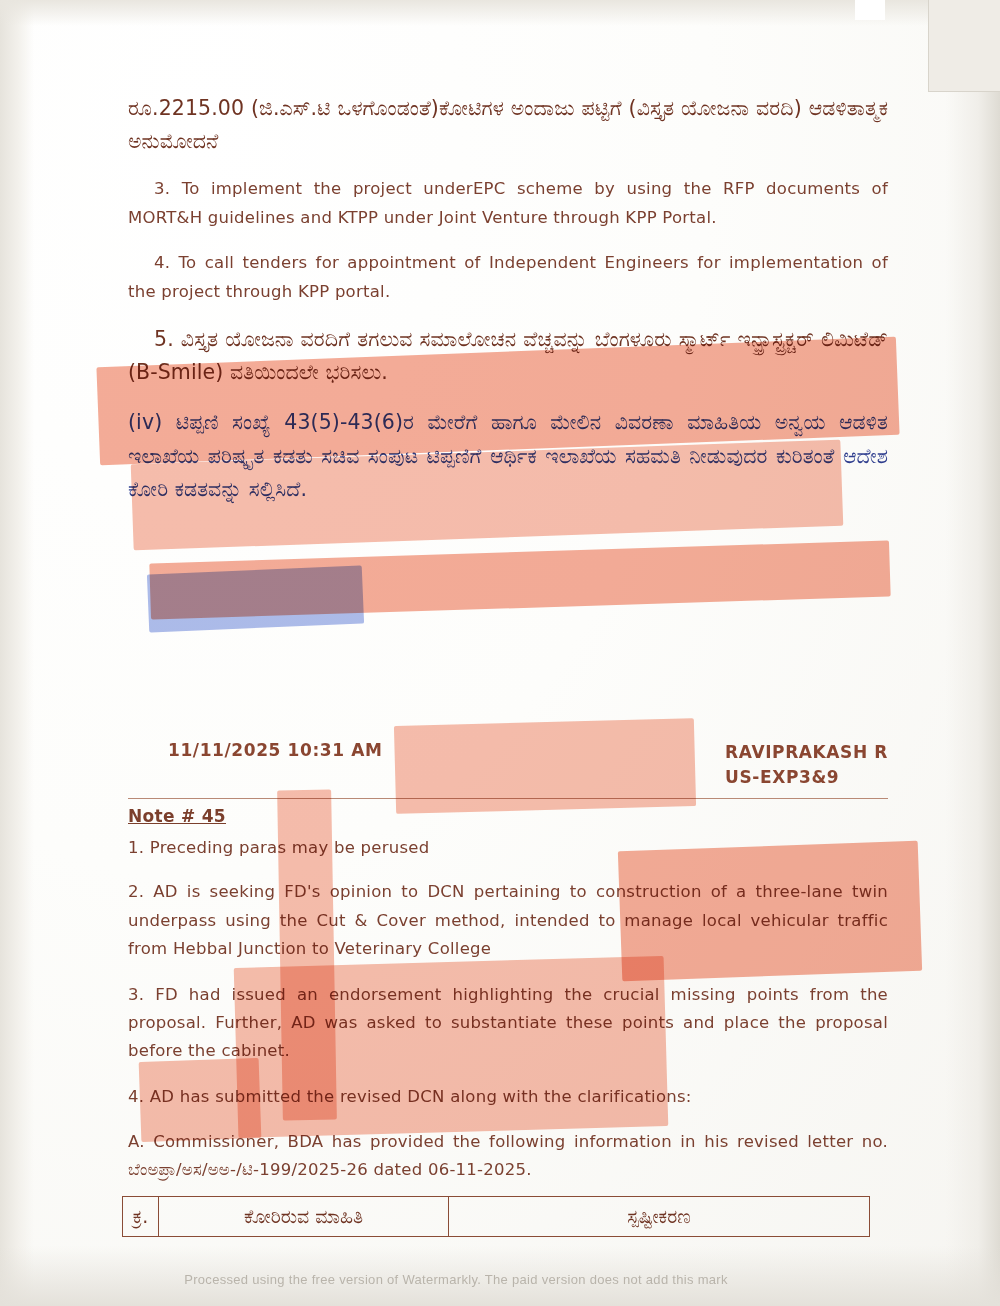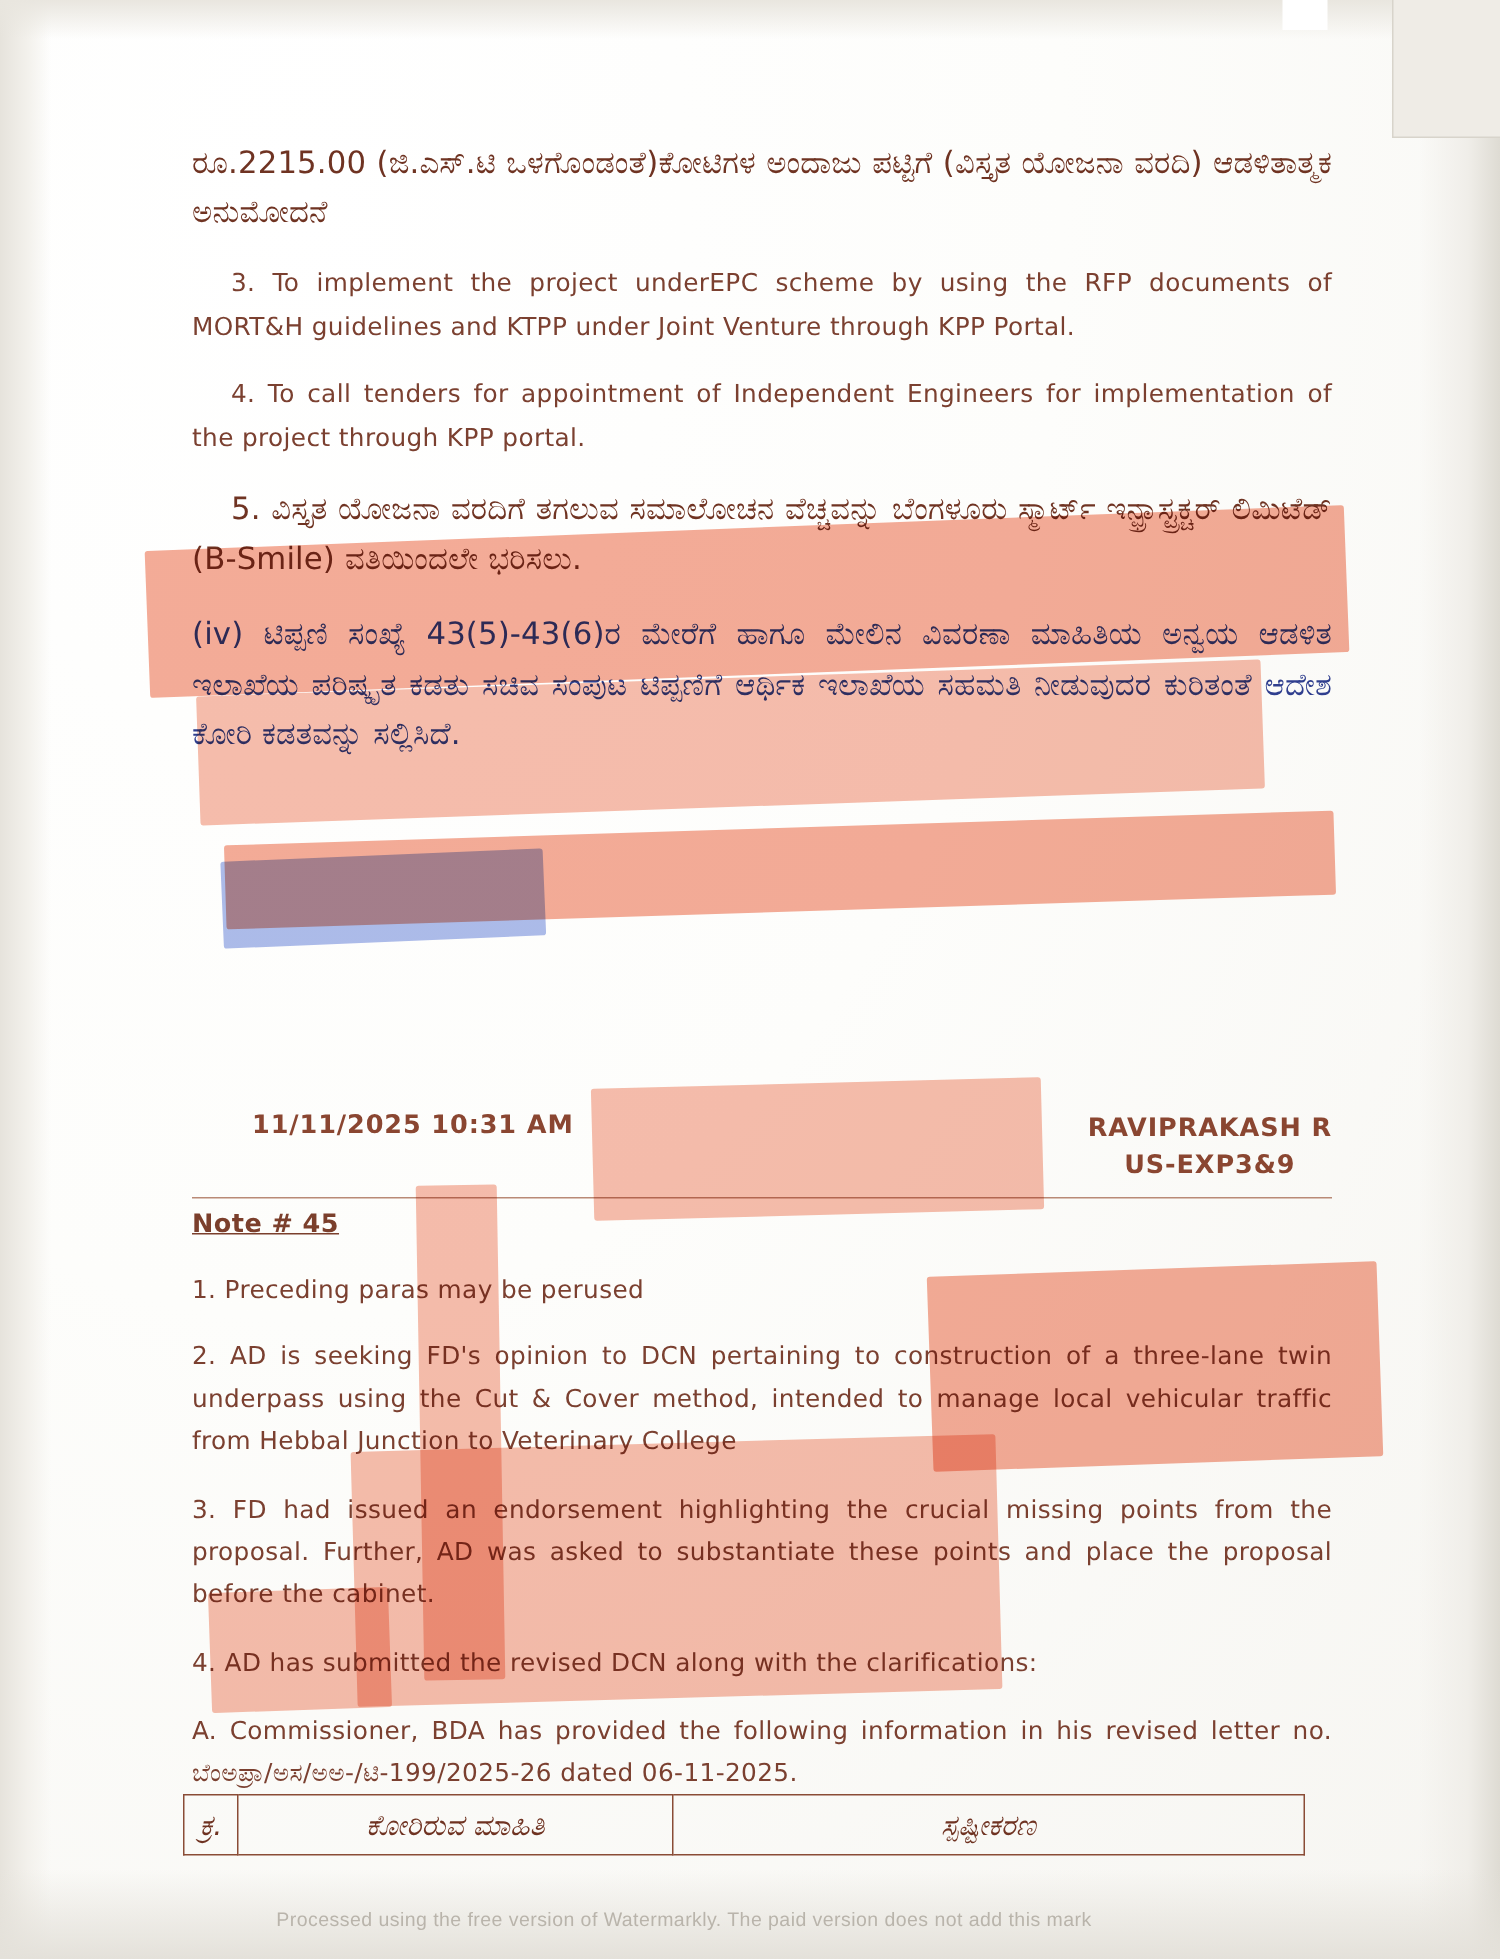--- a/index.html
+++ b/index.html
@@ -97,47 +97,46 @@
     width: 760px;
     height: 54px;
   }
   #sig-date {
     position: absolute; left: 0; top: 0;
     font-size: 17px; color: #8a4631; letter-spacing: 0.6px;
     font-weight: 600;
     margin-left: 40px;
   }
   #sig-name {
-    position: absolute; right: 0; top: 0; text-align: center;
+    position: absolute; right: 0; top: 0; text-align: left;
     font-size: 17px; color: #8a4631; letter-spacing: 0.6px; font-weight: 600;
     line-height: 1.45;
   }
   #hr-1 {
     position: absolute; left: 128px; top: 798px; width: 760px;
     border-top: 1px solid #b98a76;
   }
 
   
   #note-block {
     position: absolute; left: 128px; top: 806px; width: 760px;
   }
   #note-heading {
     font-size: 17px; font-weight: 700; color: #7b3f2c;
     text-decoration: underline; letter-spacing: 0.3px;
-    margin-bottom: 20px;
+    margin-bottom: 8px;
   }
 
   
   #table-wrap {
     position: absolute; left: 122px; top: 1196px; width: 748px;
   }
   table.kn-table {
     width: 100%; border-collapse: collapse;
     table-layout: fixed;
-    font-style: italic;
   }
   table.kn-table td {
     border: 1.3px solid #8a4c36;
     height: 40px;
     font-size: 19px;
     color: #6f3322;
     text-align: center;
     vertical-align: middle;
     font-family: "DejaVu Sans", sans-serif;
   }

